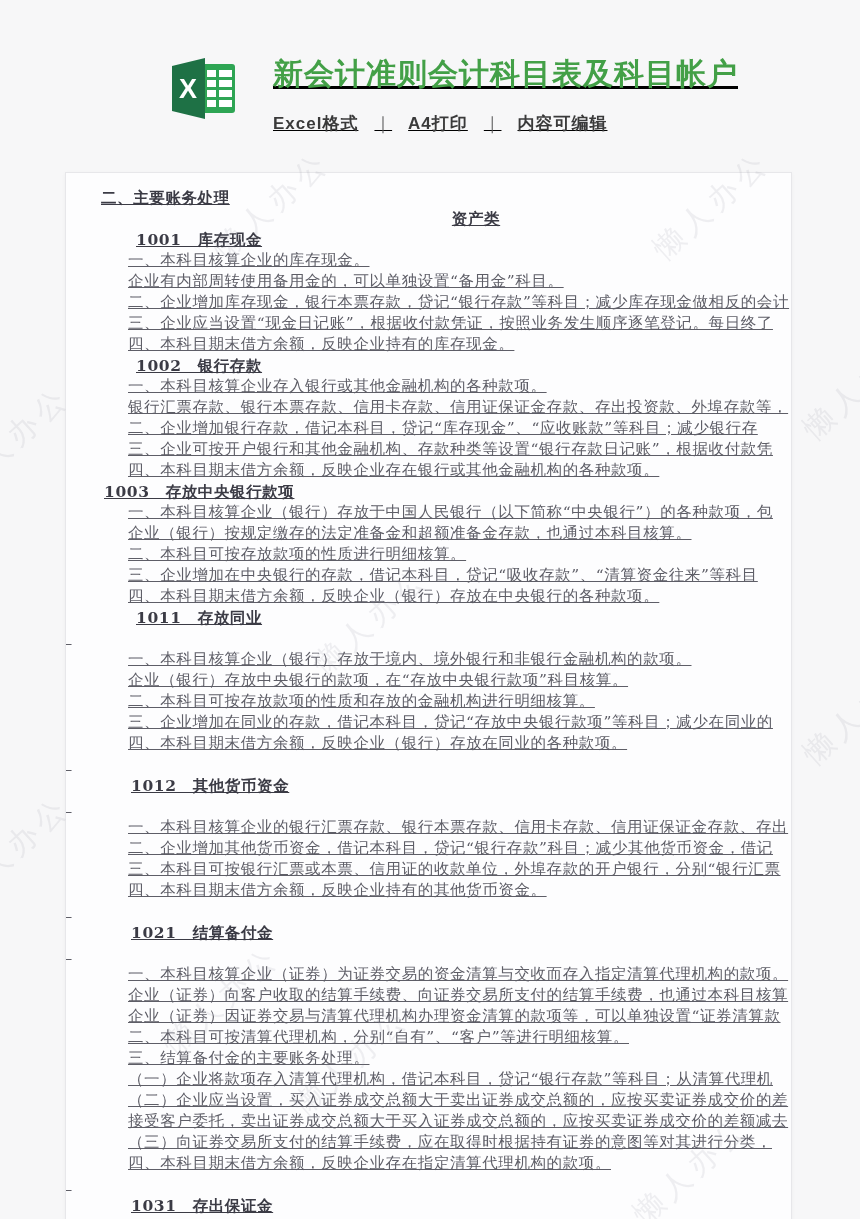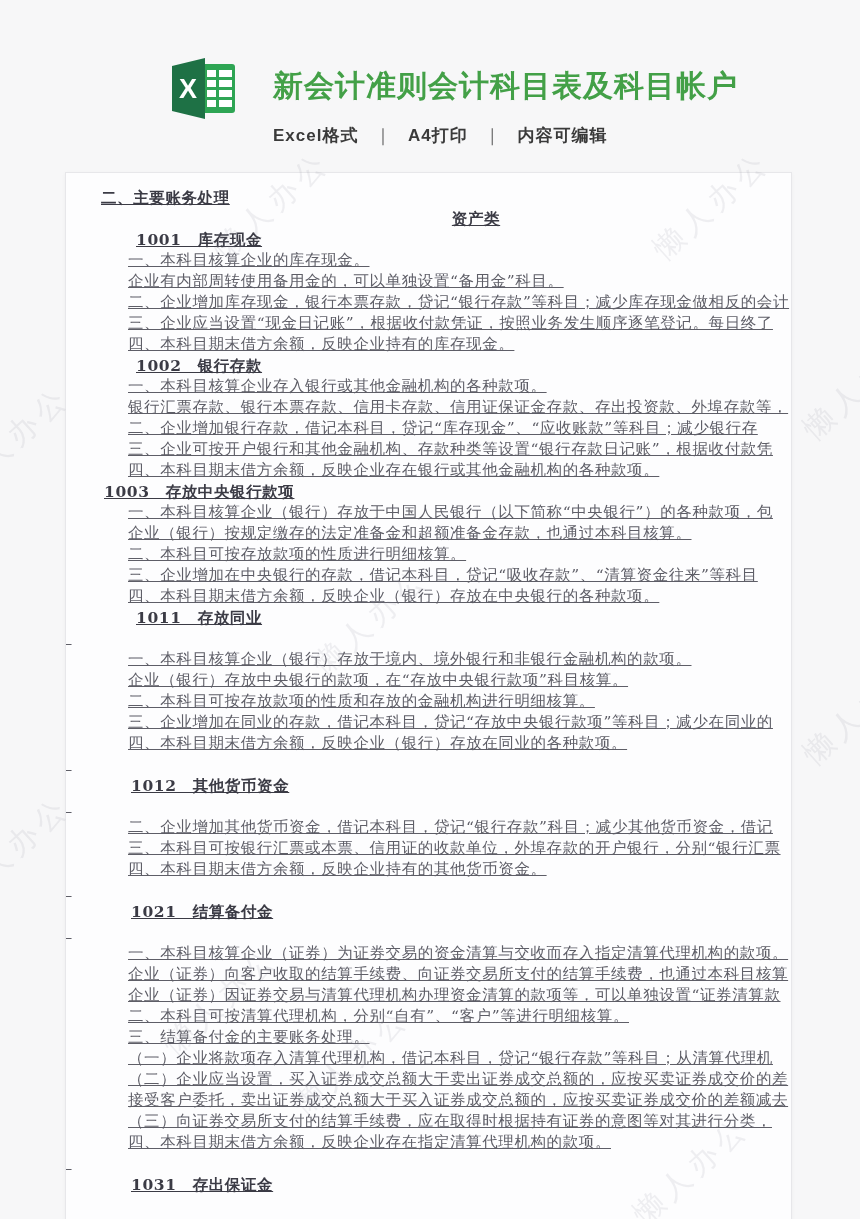--- a/index.html
+++ b/index.html
@@ -4,21 +4,21 @@
 <style>
   html,body{margin:0;padding:0;}
   body{
     width:860px;height:1219px;position:relative;overflow:hidden;
     background:#f7f7f8;
     font-family:"Liberation Sans",sans-serif;
   }
   
   .header{position:absolute;left:0;top:0;width:860px;height:172px;}
   .logo{position:absolute;left:169px;top:57px;width:68px;height:63px;}
-  .head-text{position:absolute;left:273px;top:64px;}
+  .head-text{position:absolute;left:273px;top:52px;text-decoration:underline;}
   .doc-title{
     font-size:30px;font-weight:bold;color:#43a047;
     letter-spacing:1px;line-height:44px;white-space:nowrap;
   }
   .subtitle{
     margin-top:16px;font-size:17px;font-weight:bold;color:#3a3a3a;
     letter-spacing:1px;white-space:nowrap;
   }
   .subtitle .sep{color:#555;margin:0 16px;font-weight:normal;}
   
@@ -103,20 +103,21 @@
       <div class="line h2a">1011　存放同业</div>
       <div class="line blank">&nbsp;</div>
       <div class="line p">一、本科目核算企业（银行）存放于境内、境外银行和非银行金融机构的款项。</div>
       <div class="line p">企业（银行）存放中央银行的款项，在“存放中央银行款项”科目核算。</div>
       <div class="line p">二、本科目可按存放款项的性质和存放的金融机构进行明细核算。</div>
       <div class="line p">三、企业增加在同业的存款，借记本科目，贷记“存放中央银行款项”等科目；减少在同业的</div>
       <div class="line p">四、本科目期末借方余额，反映企业（银行）存放在同业的各种款项。</div>
       <div class="line blank">&nbsp;</div>
       <div class="line h2c">1012　其他货币资金</div>
       <div class="line blank">&nbsp;</div>
+      <div class="line p">一、本科目核算企业的银行汇票存款、银行本票存款、信用卡存款、信用证保证金存款、存出</div>
       <div class="line p">二、企业增加其他货币资金，借记本科目，贷记“银行存款”科目；减少其他货币资金，借记</div>
       <div class="line p">三、本科目可按银行汇票或本票、信用证的收款单位，外埠存款的开户银行，分别“银行汇票</div>
       <div class="line p">四、本科目期末借方余额，反映企业持有的其他货币资金。</div>
       <div class="line blank">&nbsp;</div>
       <div class="line h2c">1021　结算备付金</div>
       <div class="line blank">&nbsp;</div>
       <div class="line p">一、本科目核算企业（证券）为证券交易的资金清算与交收而存入指定清算代理机构的款项。</div>
       <div class="line p">企业（证券）向客户收取的结算手续费、向证券交易所支付的结算手续费，也通过本科目核算</div>
       <div class="line p">企业（证券）因证券交易与清算代理机构办理资金清算的款项等，可以单独设置“证券清算款</div>
       <div class="line p">二、本科目可按清算代理机构，分别“自有”、“客户”等进行明细核算。</div>

